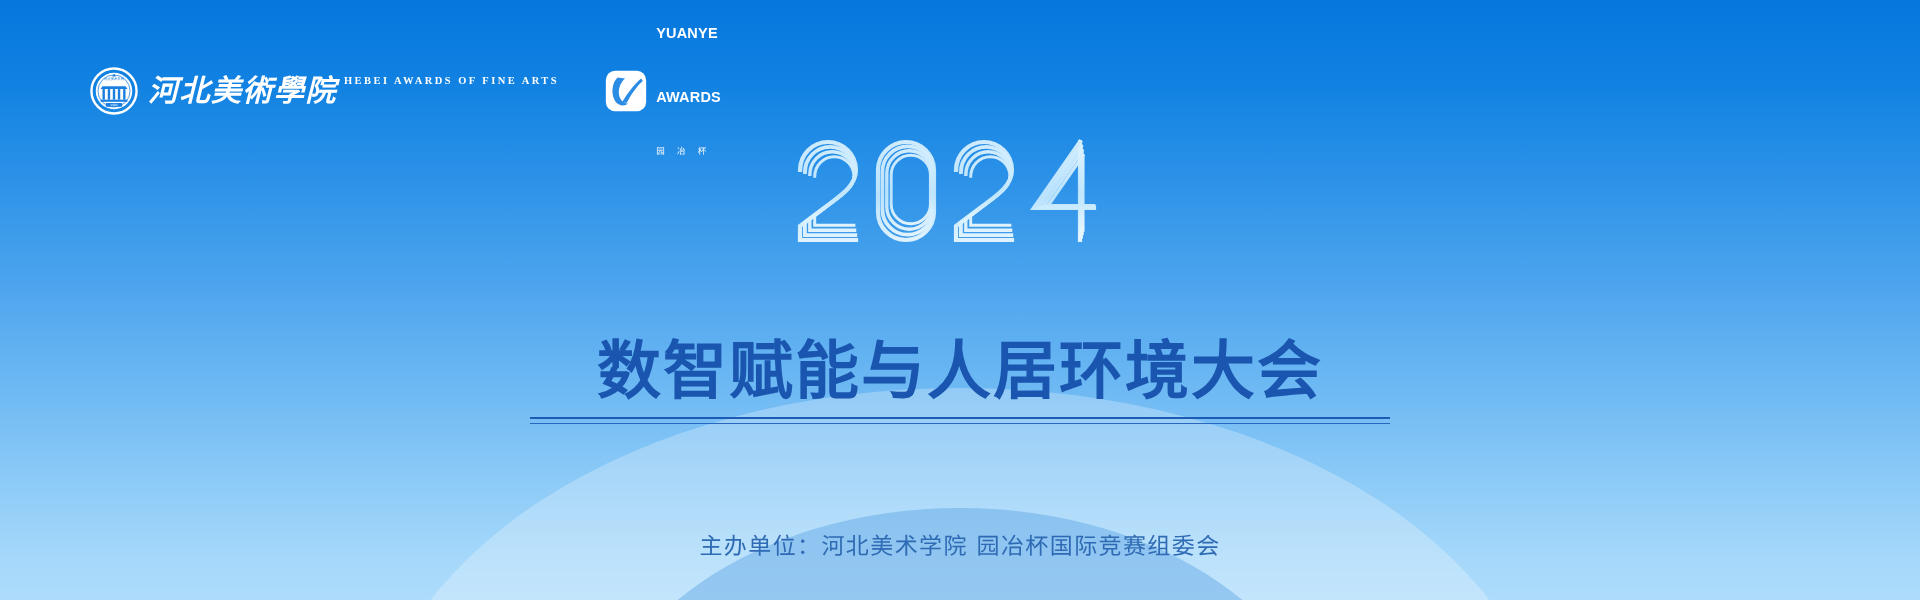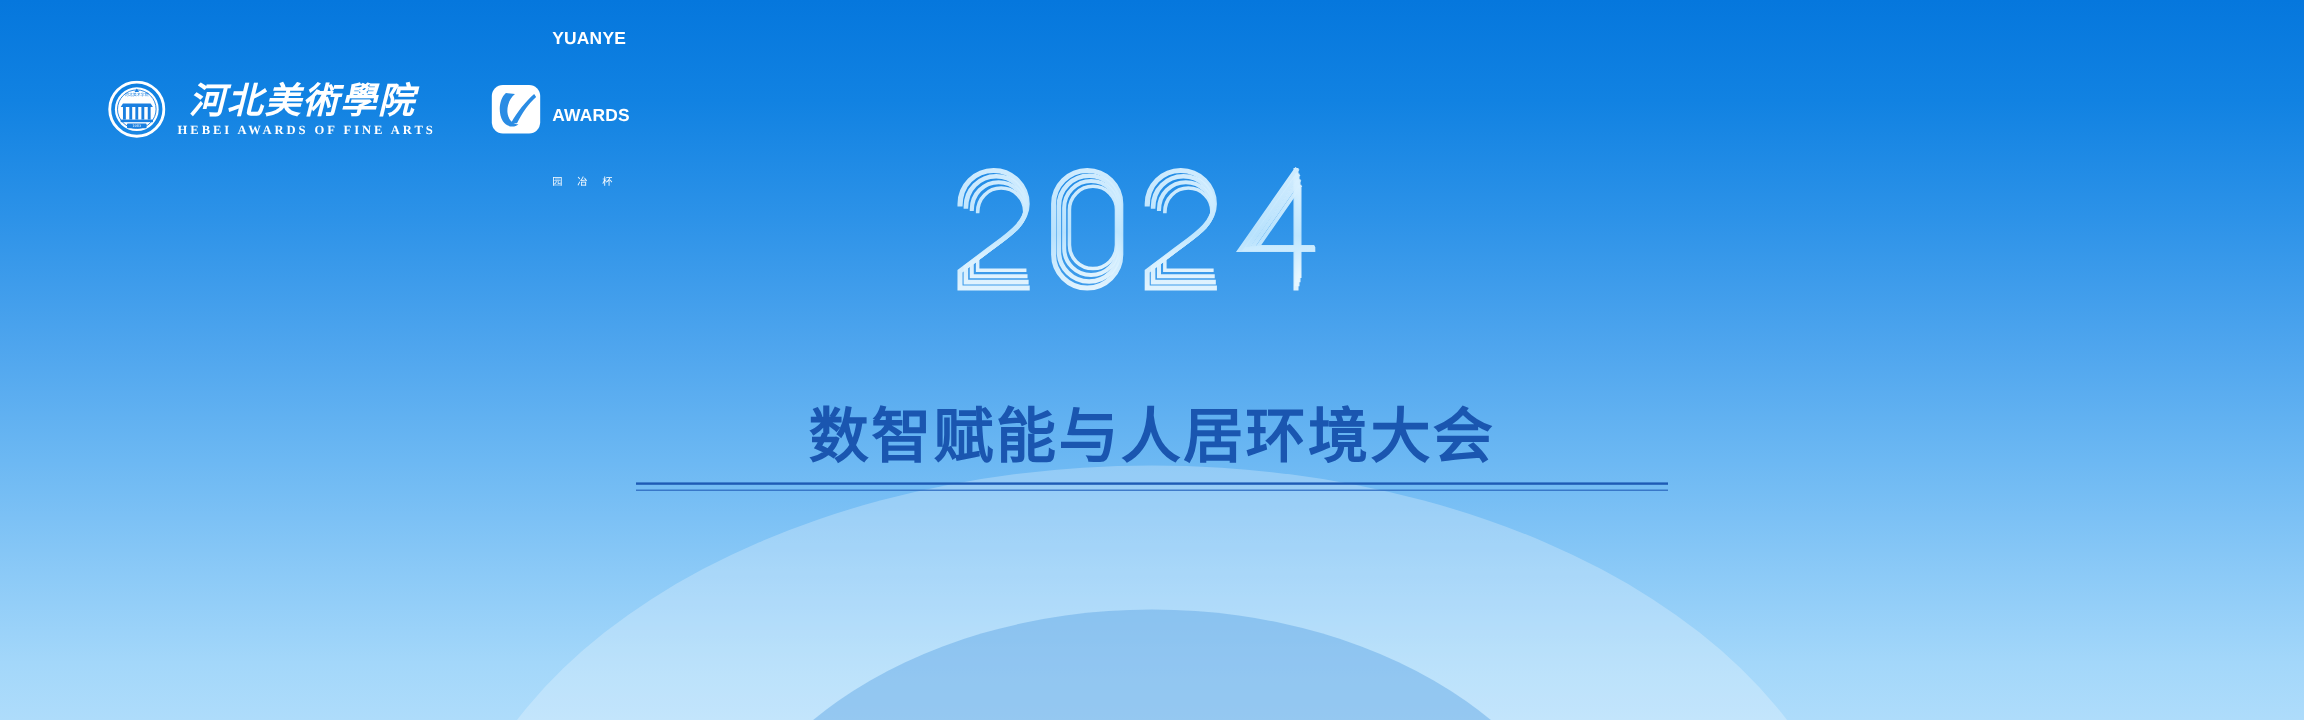--- a/index.html
+++ b/index.html
@@ -51,21 +51,21 @@
     top:26px; left:90px;
     display:flex;
     align-items:center;
     gap:46px;
     z-index:6;
   }
 
   .logo-hebei { display:flex; align-items:center; gap:10px; }
   .seal { width:48px; height:48px; display:block; }
 
-  .hebei-text { display:flex; flex-direction:column; justify-content:center; }
+  .hebei-text { display:flex; flex-direction:row; justify-content:center; }
   .hebei-cn {
     height:36px;
     display:block;
   }
   .hebei-en {
     color:#ffffff;
     font-family:"Liberation Serif", serif;
     font-size:10.5px;
     font-weight:700;
     letter-spacing:2.45px;
@@ -106,21 +106,21 @@
   .headline-block {
     position:absolute;
     top:338px; left:50%;
     transform:translateX(-50%);
     width:860px;
     z-index:5;
     text-align:center;
   }
   .title-cn {
     font-family:"DejaVu Sans", sans-serif;
-    font-size:50px;
+    font-size:64px;
     font-weight:700;
     color:#1a56b0;
     letter-spacing:2px;
     line-height:1.06;
     white-space:nowrap;
   }
   .rules { margin-top:11px; }
   .rule {
     height:2px;
     background:#1e5bb5;
@@ -252,14 +252,15 @@
   </div>
 
   <div class="headline-block">
     <div class="title-cn">数智赋能与人居环境大会</div>
     <div class="rules">
       <div class="rule"></div>
       <div class="rule thin"></div>
     </div>
   </div>
 
+  <div class="organizer">主办单位：河北美术学院  园冶杯国际竞赛组委会</div>
 
 </div>
 
 </body></html>

